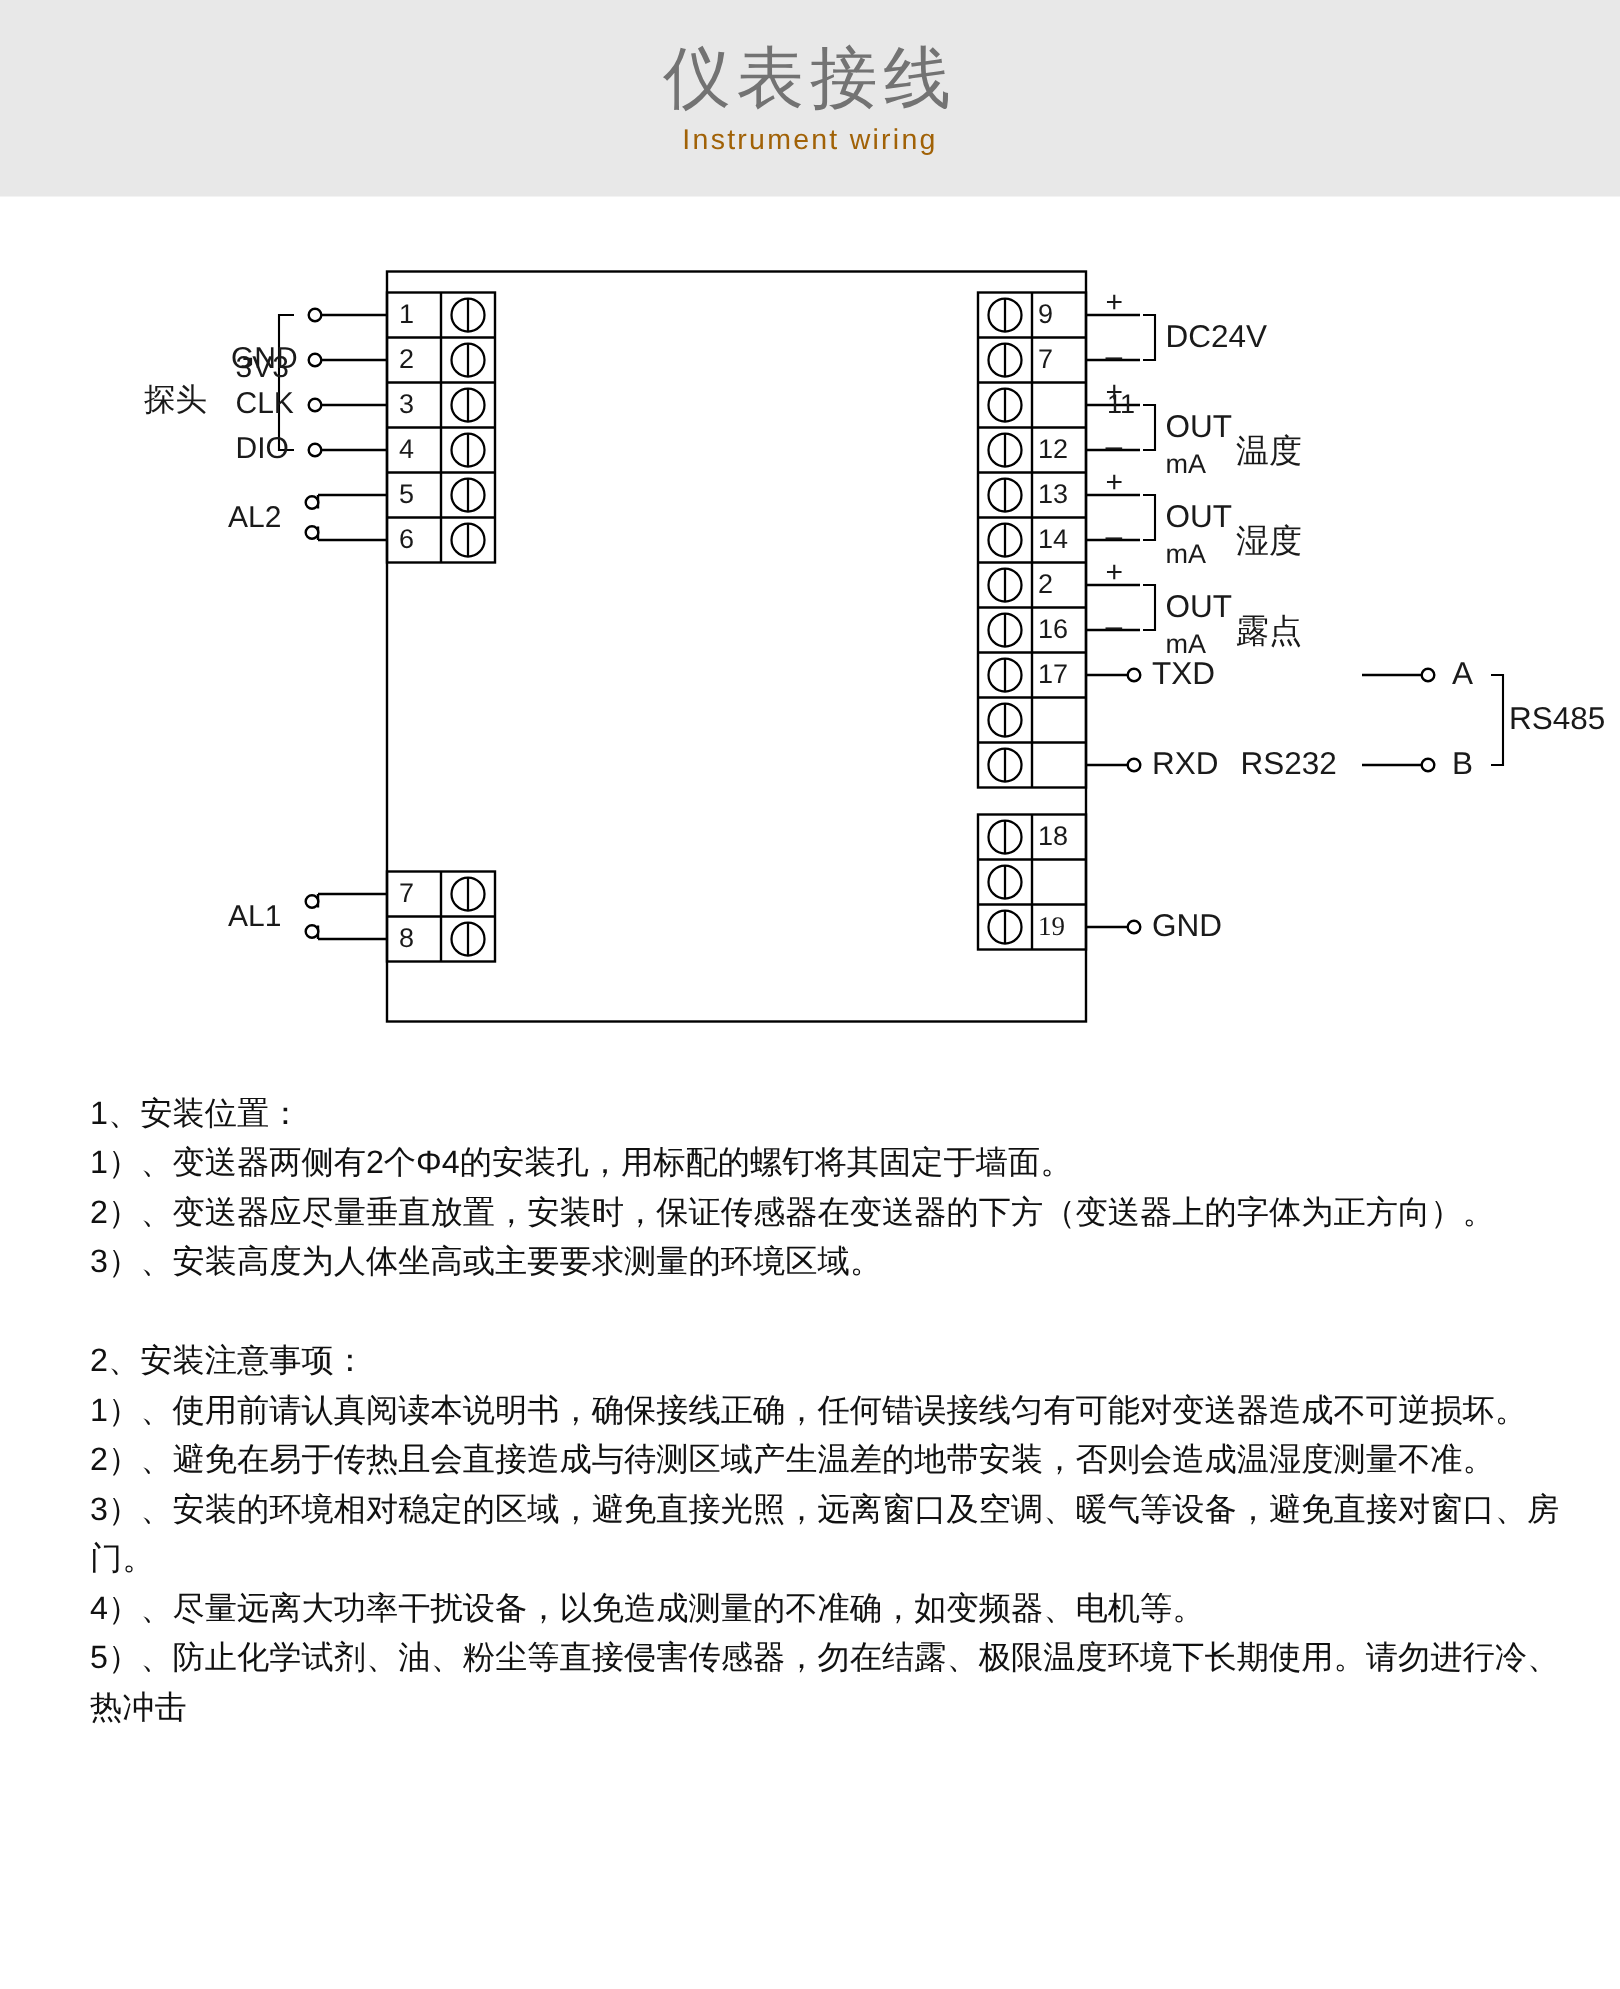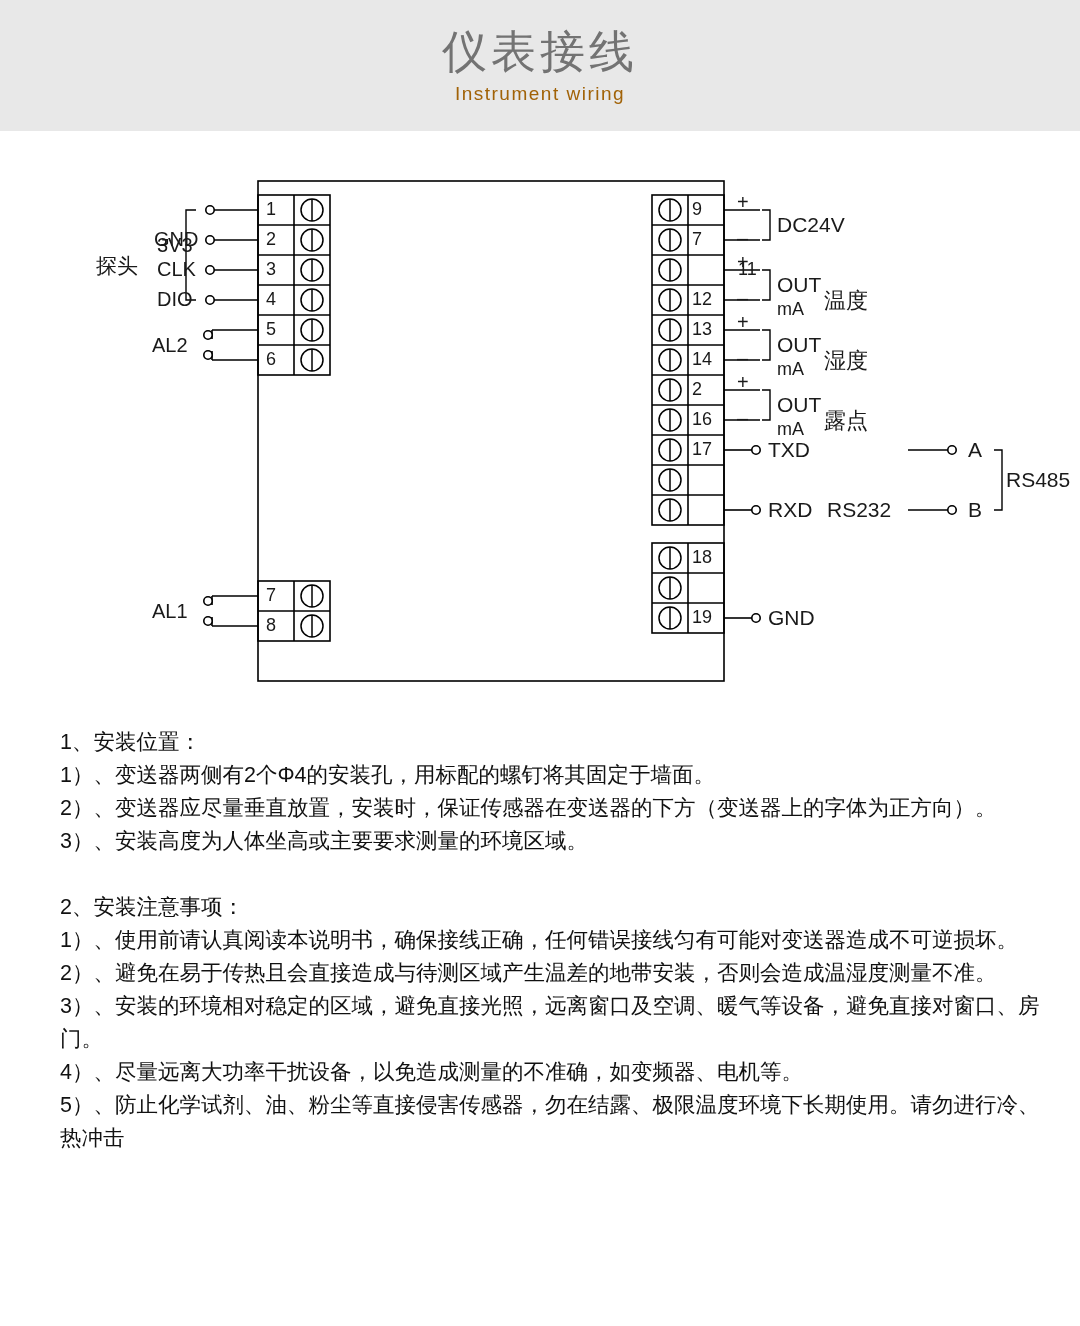--- a/index.html
+++ b/index.html
@@ -267,21 +267,21 @@
   <div style="position:absolute;left:692px;top:68px;font-size:18px;">9</div>
   <div style="position:absolute;left:692px;top:98px;font-size:18px;">7</div>
   <div style="position:absolute;left:692px;top:128px;font-size:18px;margin-left:46px;">11</div>
   <div style="position:absolute;left:692px;top:158px;font-size:18px;">12</div>
   <div style="position:absolute;left:692px;top:188px;font-size:18px;">13</div>
   <div style="position:absolute;left:692px;top:218px;font-size:18px;">14</div>
   <div style="position:absolute;left:692px;top:248px;font-size:18px;">2</div>
   <div style="position:absolute;left:692px;top:278px;font-size:18px;">16</div>
   <div style="position:absolute;left:692px;top:308px;font-size:18px;">17</div>
   <div style="position:absolute;left:692px;top:416px;font-size:18px;">18</div>
-  <div style="position:absolute;left:692px;top:476px;font-size:18px;">19</div>
+  <div style="position:absolute;left:692px;top:476px;font-size:18px;font-family:Liberation Serif, serif;">19</div>
 
   <div style="position:absolute;left:737px;top:60px;font-size:20px;">+</div>
   <div style="position:absolute;left:737px;top:96px;font-size:20px;">–</div>
   <div style="position:absolute;left:737px;top:120px;font-size:20px;">+</div>
   <div style="position:absolute;left:737px;top:156px;font-size:20px;">–</div>
   <div style="position:absolute;left:737px;top:180px;font-size:20px;">+</div>
   <div style="position:absolute;left:737px;top:216px;font-size:20px;">–</div>
   <div style="position:absolute;left:737px;top:240px;font-size:20px;">+</div>
   <div style="position:absolute;left:737px;top:276px;font-size:20px;">–</div>
 

